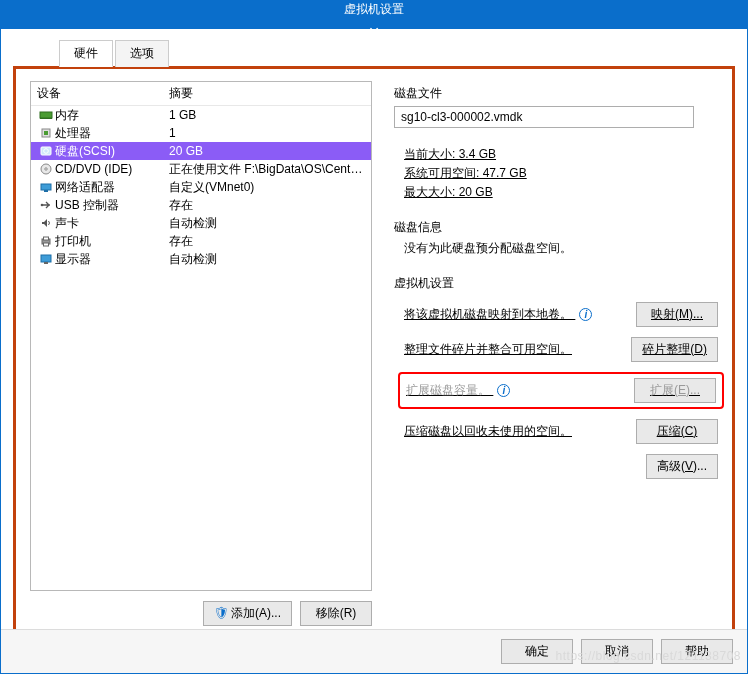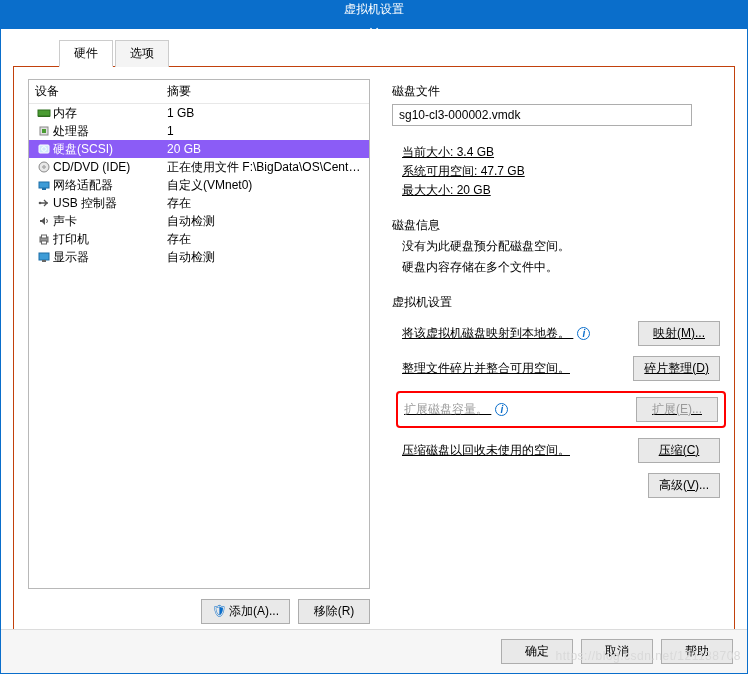--- a/index.html
+++ b/index.html
@@ -52,21 +52,21 @@
     background: #f4f4f4;
     margin-right: 2px;
     position: relative;
     top: 1px;
   }
   .tab.active {
     background: #fff;
     border-bottom: 1px solid #fff;
   }
   .panel {
-    border: 1px solid #c2410c;
+    border: 3px solid #c2410c;
     padding: 12px 14px;
     height: 586px;
     display: flex;
   }
   .left-col {
     width: 342px;
     display: flex;
     flex-direction: column;
   }
   .dev-list {
@@ -303,21 +303,20 @@
             <div>当前大小: 3.4 GB</div>
             <div>系统可用空间: 47.7 GB</div>
             <div>最大大小: 20 GB</div>
           </div>
         </div>
 
         <div class="sect">
           <div class="group-label">磁盘信息</div>
           <div style="padding-left:10px;">
             <div>没有为此硬盘预分配磁盘空间。</div>
-            <div style="margin-top:4px;">硬盘内容存储在多个文件中。</div>
           </div>
         </div>
 
         <div class="sect">
           <div class="group-label">虚拟机设置</div>
           <div style="padding-left:10px;">
             <div class="util-row">
               <span class="desc"><span>将该虚拟机磁盘映射到本地卷。</span> <span class="info-icon">i</span></span>
               <button class="btn">映射(<span class="under">M</span>)...</button>
             </div>

